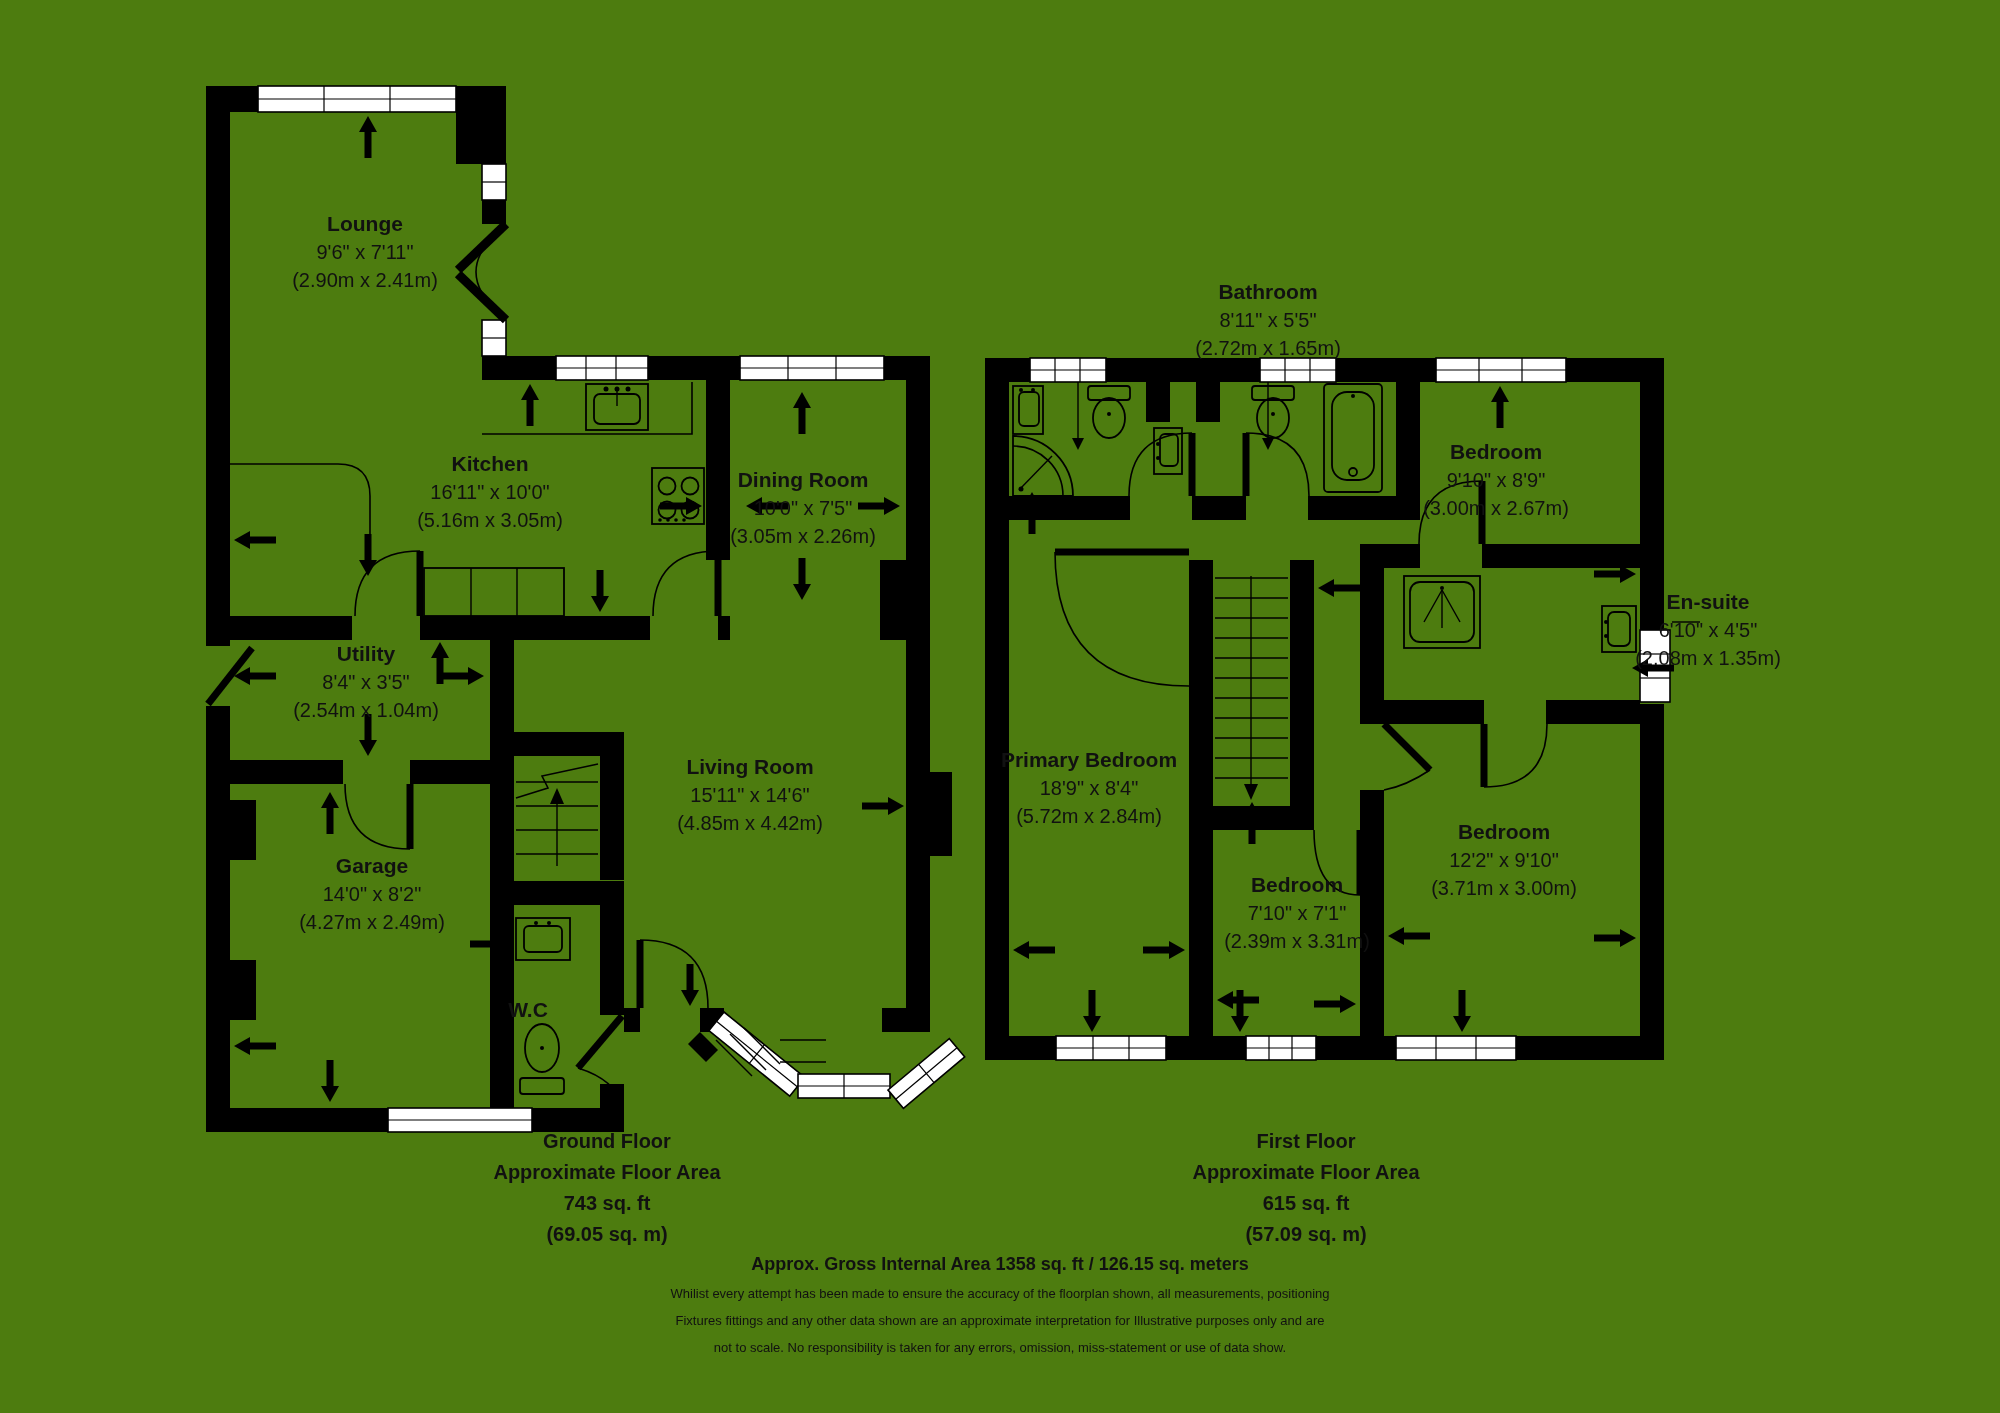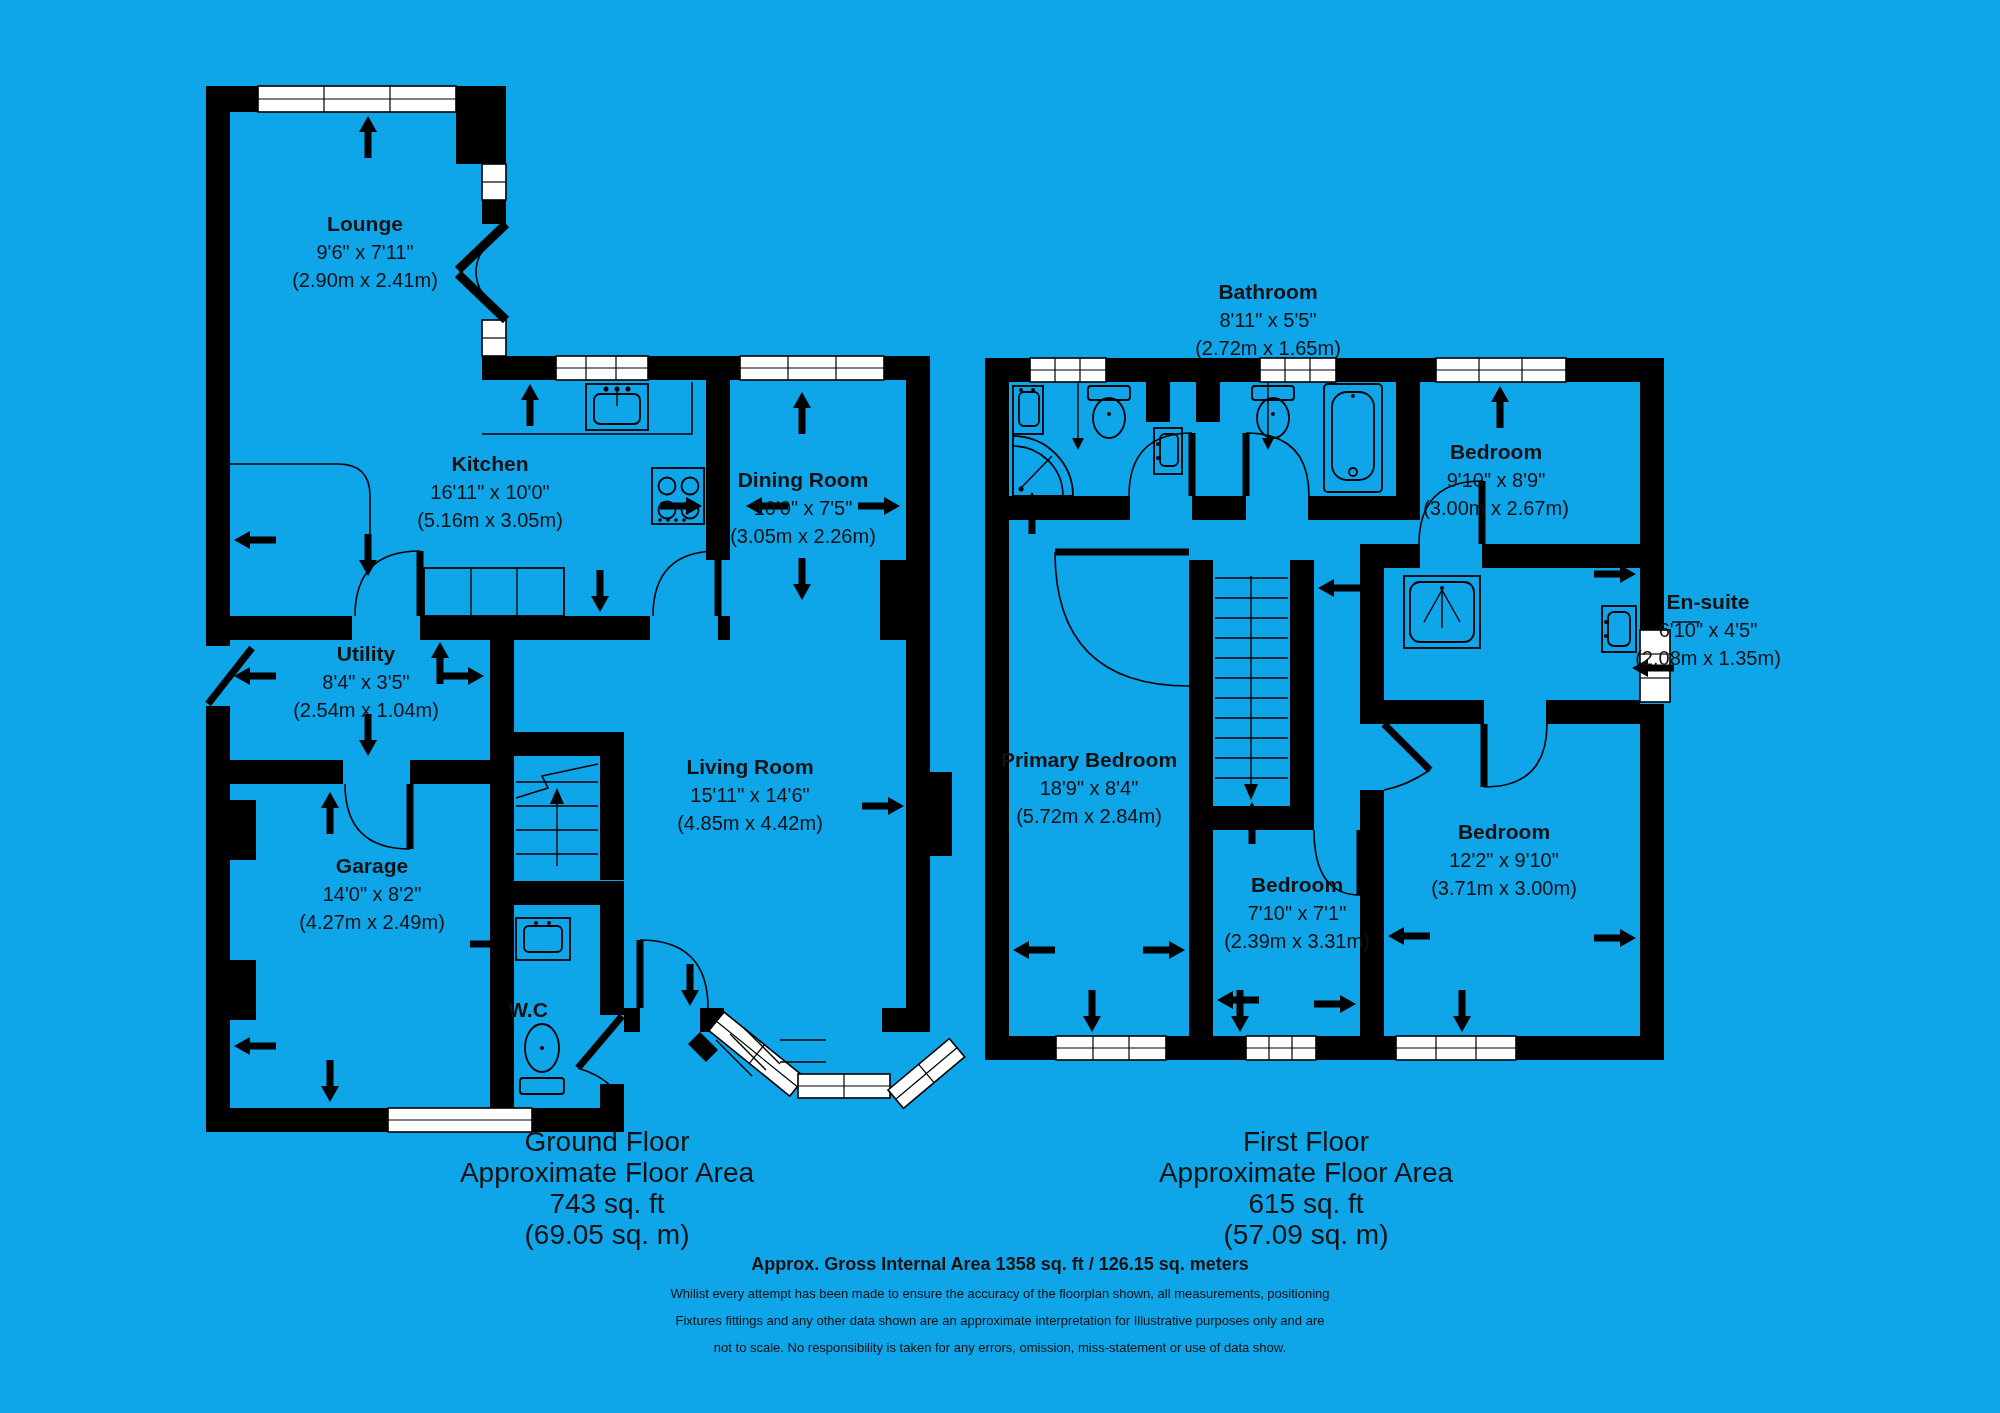--- a/index.html
+++ b/index.html
@@ -1,34 +1,34 @@
 <!DOCTYPE html>
 <html><head>
 <meta charset="utf-8">
 <style>
   html,body{margin:0;padding:0;background:#fff;}
-  .stage{position:relative;width:2000px;height:1413px;background:#0ea5e9;
+  .stage{position:relative;width:2000px;height:1413px;background:#4d7c0f;
          font-family:"Liberation Sans",sans-serif;color:#111;overflow:hidden;}
   .plan-svg{position:absolute;left:0;top:0;}
   .w{fill:#000;}
   .win rect{fill:#fff;stroke:#000;stroke-width:1.6;}
   .win line{stroke:#000;stroke-width:1.2;}
   .arc{fill:none;stroke:#000;stroke-width:1.6;}
   .leaf{stroke:#000;stroke-width:7;}
   .leaf9{stroke:#000;stroke-width:9;}
   .thin{fill:none;stroke:#000;stroke-width:1.6;}
   .fx{fill:none;stroke:#000;stroke-width:1.8;}
   .stp{stroke:#000;stroke-width:1.4;}
   .blk{fill:#000;}
   .lbl{position:absolute;transform:translateX(-50%);text-align:center;
        line-height:28px;white-space:nowrap;}
   .rname{font-weight:bold;font-size:21px;}
   .rdim{font-size:20px;}
   .caption{position:absolute;transform:translateX(-50%);text-align:center;
-           font-size:28px;font-weight:normal;line-height:31px;white-space:nowrap;}
+           font-size:20px;font-weight:bold;line-height:31px;white-space:nowrap;}
   .footer{position:absolute;left:1000px;top:1248px;transform:translateX(-50%);
           text-align:center;white-space:nowrap;}
   .footer-title{font-size:18px;font-weight:bold;line-height:32px;}
   .footer-line{font-size:13px;line-height:27px;}
 </style>
 </head>
 <body>
 
 <div class="stage">
 

